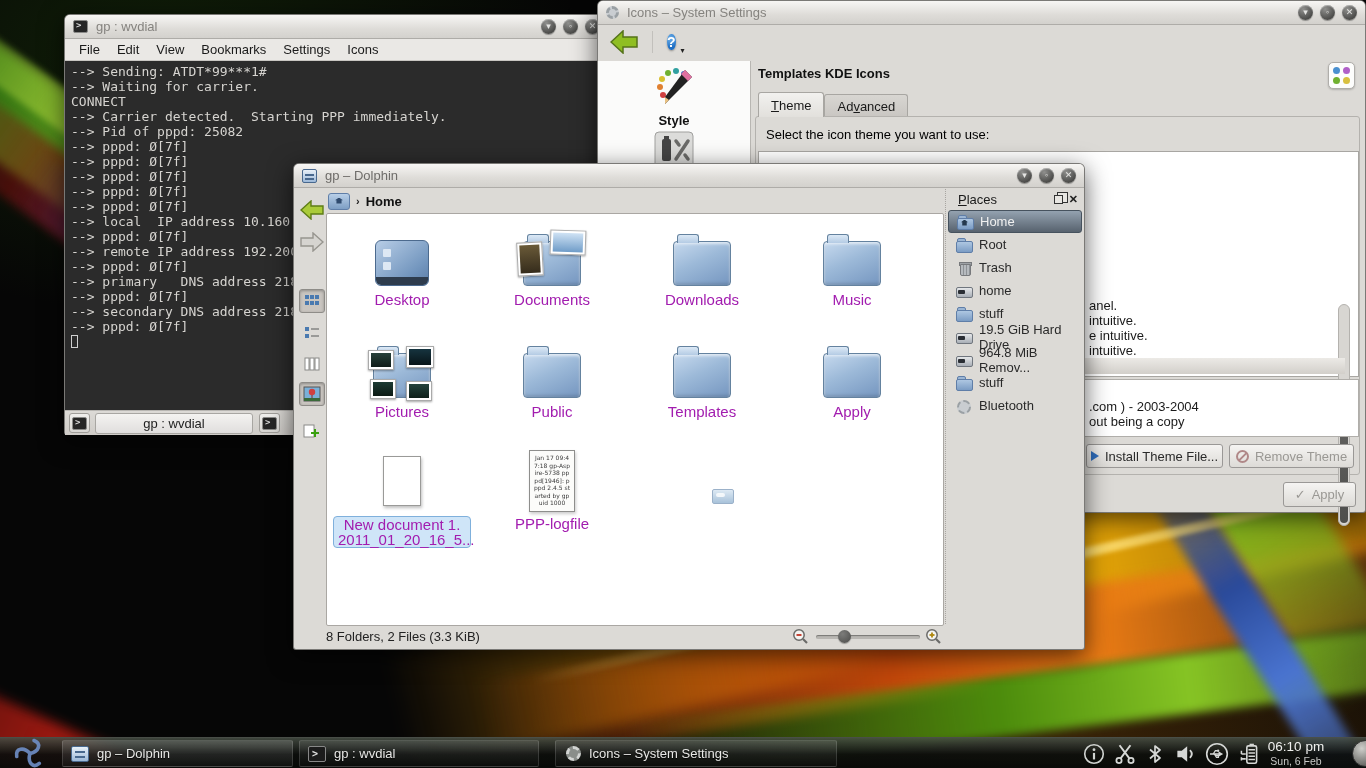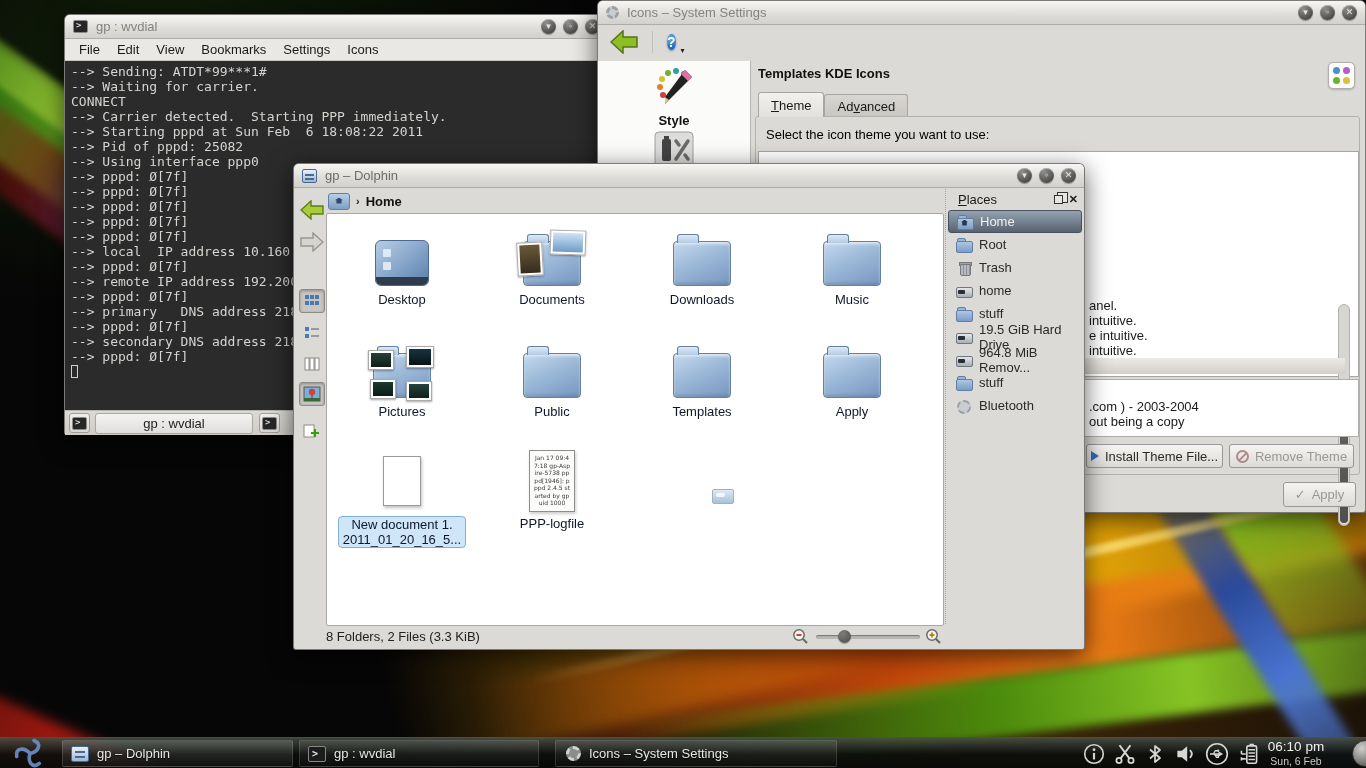--- a/index.html
+++ b/index.html
@@ -114,21 +114,21 @@
   .crumb-home::after { content:""; position:absolute; left:6px; top:4px; width:8px; height:6px; background:#2f4a6e; clip-path:polygon(50% 0,100% 45%,82% 45%,82% 100%,18% 100%,18% 45%,0 45%); }
   .crumb-sep { font-size:11px; font-weight:bold; color:#222; }
   .crumb-label { font-size:13px; font-weight:bold; color:#111; }
   .dtoolbar { position:absolute; left:2px; top:30px; width:30px; bottom:28px; }
   .dtool { position:absolute; left:3px; width:26px; height:24px; display:flex; align-items:center; justify-content:center; border-radius:3px; }
   .dtool.pressed { background:#c9c5c0; border:1px solid #8e8c88; box-shadow:inset 0 1px 3px rgba(0,0,0,.3); }
   .dview { position:absolute; left:32px; top:49px; width:618px; height:413px; background:#fff; border:1px solid #aaa7a3; border-radius:2px; overflow:hidden; }
   .fgrid { position:absolute; left:0; top:8px; display:grid; grid-template-columns:repeat(4,150px); grid-auto-rows:112px; justify-items:center; }
   .fcell { width:146px; display:flex; flex-direction:column; align-items:center; }
   .ficon { height:66px; display:flex; align-items:flex-end; justify-content:center; }
-  .flabel { margin-top:4px; font-size:13px; color:#0f172a; text-align:center; max-width:138px; white-space:pre-line; line-height:15px; }
+  .flabel { margin-top:4px; font-size:15px; color:#a21caf; text-align:center; max-width:138px; white-space:pre-line; line-height:15px; }
   .flabel.sel { background:#cfe5f8; border:1px solid #7fb0dc; border-radius:4px; padding:0 4px; }
   .fi { position:relative; }
   .fi.folder, .fi.docs, .fi.pics { width:58px; height:45px; border-radius:4px;
        background:linear-gradient(155deg,#c6d9ee 0%,#9cb9d8 45%,#7596c0 100%); border:1px solid #64829f;
        box-shadow:inset 0 2px 3px rgba(255,255,255,.65), inset 0 -2px 3px rgba(0,0,0,.12); margin-bottom:2px; }
   .fi.folder::before, .fi.docs::before, .fi.pics::before { content:""; position:absolute; top:-8px; left:3px; width:20px; height:8px;
        background:linear-gradient(#dce9f6,#b4cbe4); border:1px solid #64829f; border-bottom:none; border-radius:3px 3px 0 0; }
   .deco { display:none; position:absolute; background:#fff; border:1px solid #aaa; box-shadow:0 1px 2px rgba(0,0,0,.35); }
   .fi.docs .d1 { display:block; left:-7px; top:0; width:26px; height:34px; padding:2px; transform:rotate(-3deg);
                  background:linear-gradient(#fff,#fff) , #fff; }
@@ -257,23 +257,21 @@
         <span>Settings</span>
         <span>Icons</span>
       </div>
     <div class="termbody">
       <div>
 
       <div class="tline">--&gt; Sending: ATDT*99***1#</div>
           <div class="tline">--&gt; Waiting for carrier.</div>
           <div class="tline">CONNECT</div>
           <div class="tline">--&gt; Carrier detected.  Starting PPP immediately.</div>
-          <div class="tline">--&gt; Starting pppd at Sun Feb  6 18:08:22 2011</div>
           <div class="tline">--&gt; Pid of pppd: 25082</div>
-          <div class="tline">--&gt; Using interface ppp0</div>
           <div class="tline">--&gt; pppd: Ø[7f]</div>
           <div class="tline">--&gt; pppd: Ø[7f]</div>
           <div class="tline">--&gt; pppd: Ø[7f]</div>
           <div class="tline">--&gt; pppd: Ø[7f]</div>
           <div class="tline">--&gt; pppd: Ø[7f]</div>
           <div class="tline">--&gt; local  IP address 10.160.35.</div>
           <div class="tline">--&gt; pppd: Ø[7f]</div>
           <div class="tline">--&gt; remote IP address 192.200.1.</div>
           <div class="tline">--&gt; pppd: Ø[7f]</div>
           <div class="tline">--&gt; primary   DNS address 218.24</div>

